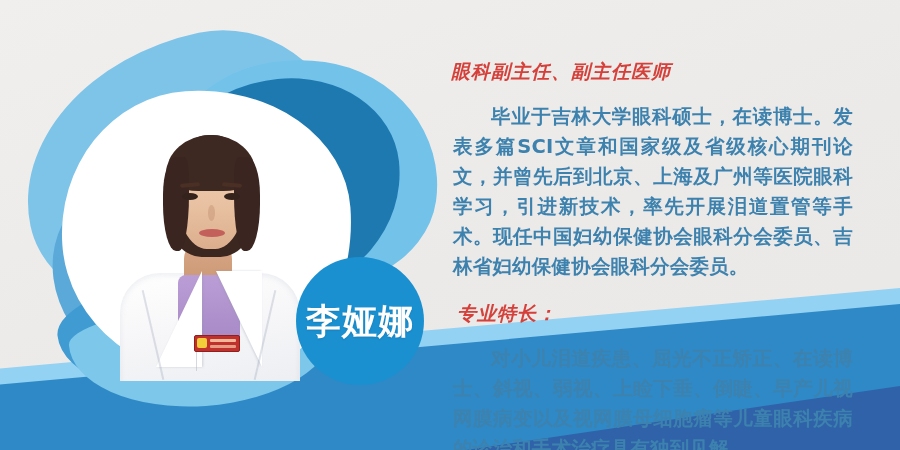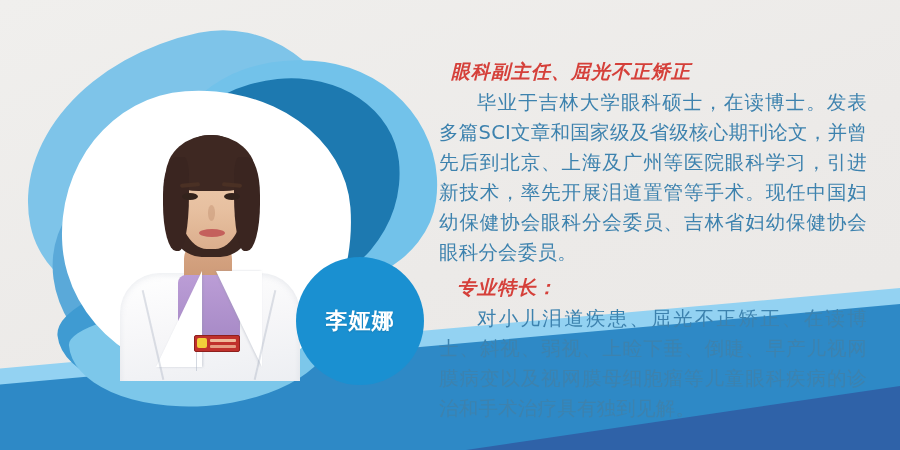--- a/index.html
+++ b/index.html
@@ -345,21 +345,21 @@
     width: 128px;
     height: 128px;
     border-radius: 50%;
     background: #1a90d1;
     display: flex;
     align-items: center;
     justify-content: center;
   }
   #name-badge-text {
     color: #ffffff;
-    font-size: 22px;
+    font-size: 35px;
     font-weight: bold;
     letter-spacing: 1px;
     line-height: 1;
     white-space: nowrap;
     text-shadow: 0 1px 2px rgba(0,0,0,.12);
   }
 
   
   #text-column {
     position: absolute;
@@ -373,23 +373,23 @@
     font-weight: bold;
     font-style: italic;
     line-height: 30px;
     margin: 0 0 0 14px;
     white-space: nowrap;
     letter-spacing: 1px;
   }
   .para {
     color: #3d82ae;
     font-size: 19.5px;
-    font-weight: normal;
+    font-weight: bold;
     line-height: 30px;
-    margin: 2px;
+    margin: 16px;
     text-indent: 38px;
     text-align: justify;
     text-justify: inter-ideograph;
     letter-spacing: 0.2px;
   }
   #heading-specialty {
     margin-top: 4px;
     margin-left: 20px;
   }
 </style>
@@ -436,19 +436,19 @@
         <div class="lines"></div>
       </div>
     </div>
 
     <div id="name-badge">
       <span id="name-badge-text">李娅娜</span>
     </div>
   </div>
 
   <div id="text-column">
-    <p class="heading">眼科副主任、屈光不正矫正</p>
+    <p class="heading">眼科副主任、副主任医师</p>
     <p class="para">毕业于吉林大学眼科硕士，在读博士。发表多篇SCI文章和国家级及省级核心期刊论文，并曾先后到北京、上海及广州等医院眼科学习，引进新技术，率先开展泪道置管等手术。现任中国妇幼保健协会眼科分会委员、吉林省妇幼保健协会眼科分会委员。</p>
     <p class="heading" id="heading-specialty">专业特长：</p>
     <p class="para">对小儿泪道疾患、屈光不正矫正、在读博士、斜视、弱视、上睑下垂、倒睫、早产儿视网膜病变以及视网膜母细胞瘤等儿童眼科疾病的诊治和手术治疗具有独到见解。</p>
   </div>
 
 </div>
 
 </body></html>

